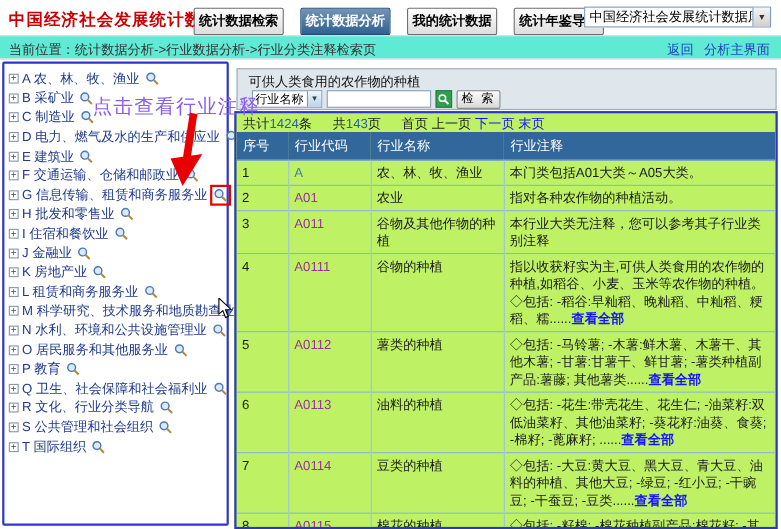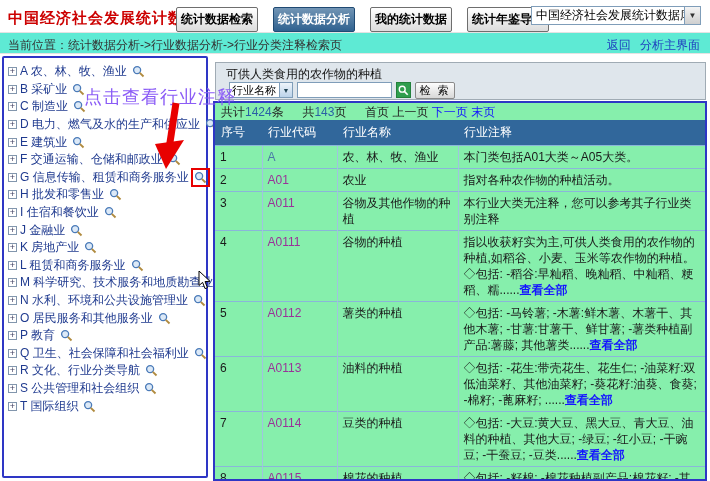--- a/index.html
+++ b/index.html
@@ -50,21 +50,21 @@
   .field-select .val { flex:1; padding:0 2px; white-space:nowrap; overflow:hidden; }
   .field-select .arrow-btn { width:13px; height:100%; background:linear-gradient(#eef4fa,#bcd3ea); border-left:1px solid #7f9db9;
                   font-size:7px; color:#245; display:flex; align-items:center; justify-content:center; }
   .kw-input { position:absolute; left:81px; top:0; width:95px; height:16px; border:1px solid #7f9db9; background:#fff; font-size:11px; padding:0 3px; }
   .go-btn { position:absolute; left:180px; top:0; width:15px; height:16px; background:#2f9e4e; border:1px solid #23813c;
             display:flex; align-items:center; justify-content:center; cursor:pointer; }
   .search-btn { position:absolute; left:199px; top:0; width:40px; height:17px; background:linear-gradient(#fdfdfd,#d8d8d8);
             border:1px solid #8a8a8a; border-radius:2px; font-size:11px; color:#000; text-align:center; line-height:15px; cursor:pointer; letter-spacing:2px; }
 
   
-  .table-panel { position:absolute; left:213px; top:101px; width:494px; height:380px; background:#86efac; border:2px solid #2e36c5; overflow:hidden; }
+  .table-panel { position:absolute; left:213px; top:101px; width:494px; height:380px; background:#bef264; border:2px solid #2e36c5; overflow:hidden; }
   .pager { height:17px; font-size:12px; color:#222; padding:1px 0 0 6px; white-space:nowrap; }
   .pager .num { color:#2a5fa5; }
   .pager .sep { display:inline-block; width:12px; }
   .pager a { text-decoration:none; cursor:pointer; }
   .pager .plain { color:#222; }
   .pager .lnk { color:#1414ff; }
   table.grid { width:100%; border-collapse:collapse; table-layout:fixed; }
   table.grid col.c-no { width:47px; } table.grid col.c-code { width:75px; } table.grid col.c-name { width:121px; }
   table.grid th { background:#31679b; color:#fff; font-size:12px; font-weight:normal; text-align:left; padding:4px 6px; white-space:nowrap; }
   table.grid td { font-size:12px; color:#1a1a1a; vertical-align:top; padding:3px 5px; line-height:16px;

